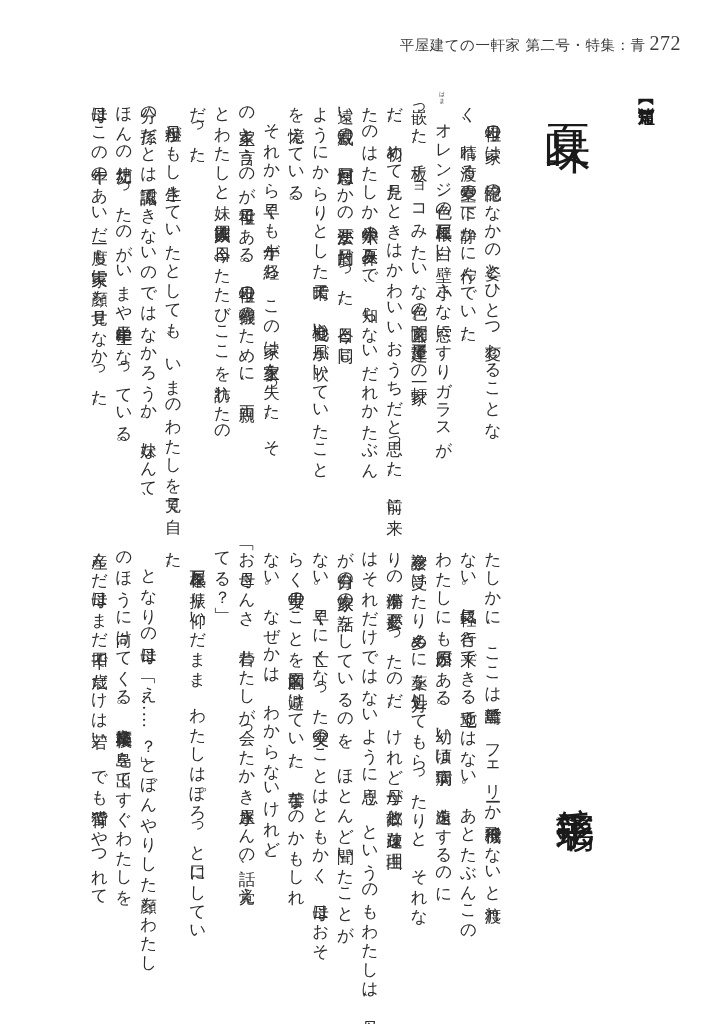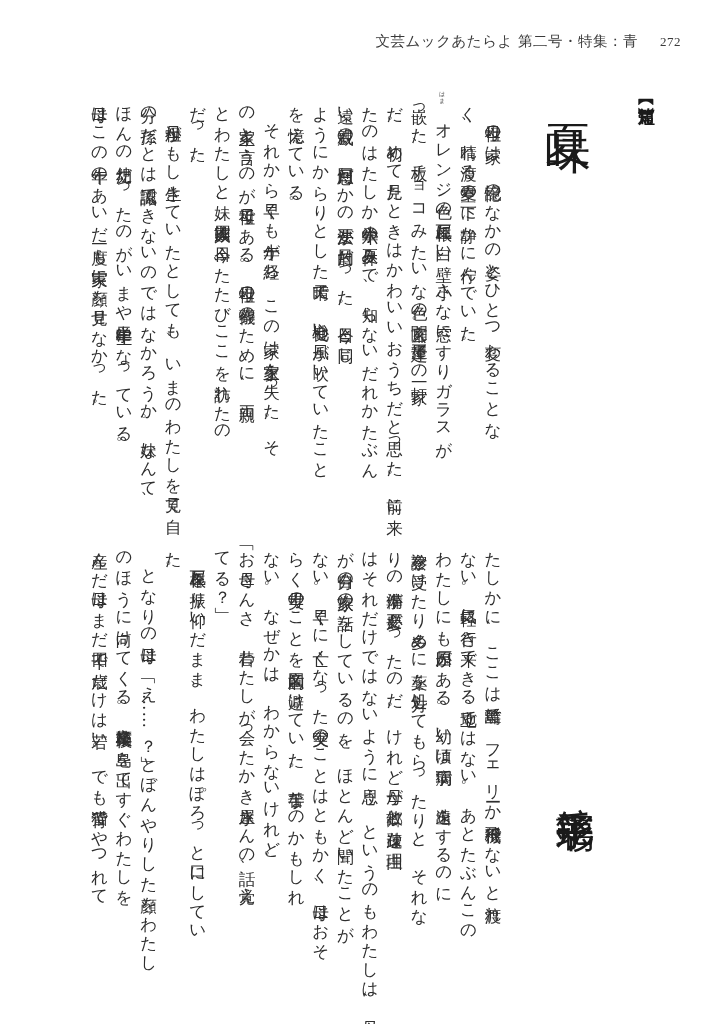--- a/index.html
+++ b/index.html
@@ -4,21 +4,21 @@
 <style>
   html, body { margin: 0; padding: 0; }
   body {
     width: 721px; height: 1024px; background: #ffffff; position: relative; overflow: hidden;
     font-family: "DejaVu Serif", "Liberation Serif", serif; color: #2a2a2a;
   }
   .header {
     position: absolute; top: 32px; right: 40px; font-size: 14.5px; color: #3a3a3a;
     white-space: nowrap; letter-spacing: 0.5px;
   }
-  .header .pageno { margin-left: 22px; font-family: "Liberation Serif", serif; font-size: 13px; }
+  .header .pageno { margin-left: 4px; font-family: "Liberation Serif", serif; font-size: 20px; }
   .label {
     position: absolute; left: 636px; top: 93px; writing-mode: vertical-rl;
     font-family: "DejaVu Sans", sans-serif; font-weight: bold; font-size: 17px; color: #1a1a1a;
     letter-spacing: 1px;
   }
   .title {
     position: absolute; left: 546px; top: 88px; writing-mode: vertical-rl;
     font-size: 46px; color: #1a1a1a; letter-spacing: 4px; line-height: 1;
   }
   .author {
@@ -31,21 +31,21 @@
     letter-spacing: 0.8px; white-space: nowrap; color: #2e2e2e;
   }
   .ruby-note {
     position: absolute; left: 437px; top: 87px; font-size: 6px; writing-mode: vertical-rl; color: #444;
   }
 </style>
 </head>
 <body>
 
 <div class="header">
-  <span>文芸ムックあたらよ 第二号・特集：青</span><span class="pageno">272</span>
+  <span>平屋建ての一軒家 第二号・特集：青</span><span class="pageno">272</span>
 </div>
 
 <div class="label">【短篇】</div>
 <div class="title">夏味</div>
 <div class="author">鉈手璃彩子</div>
 <div class="ruby-note">はま</div>
 
 <div class="block" id="top-block"></div>
 <div class="block" id="bottom-block"></div>
 

